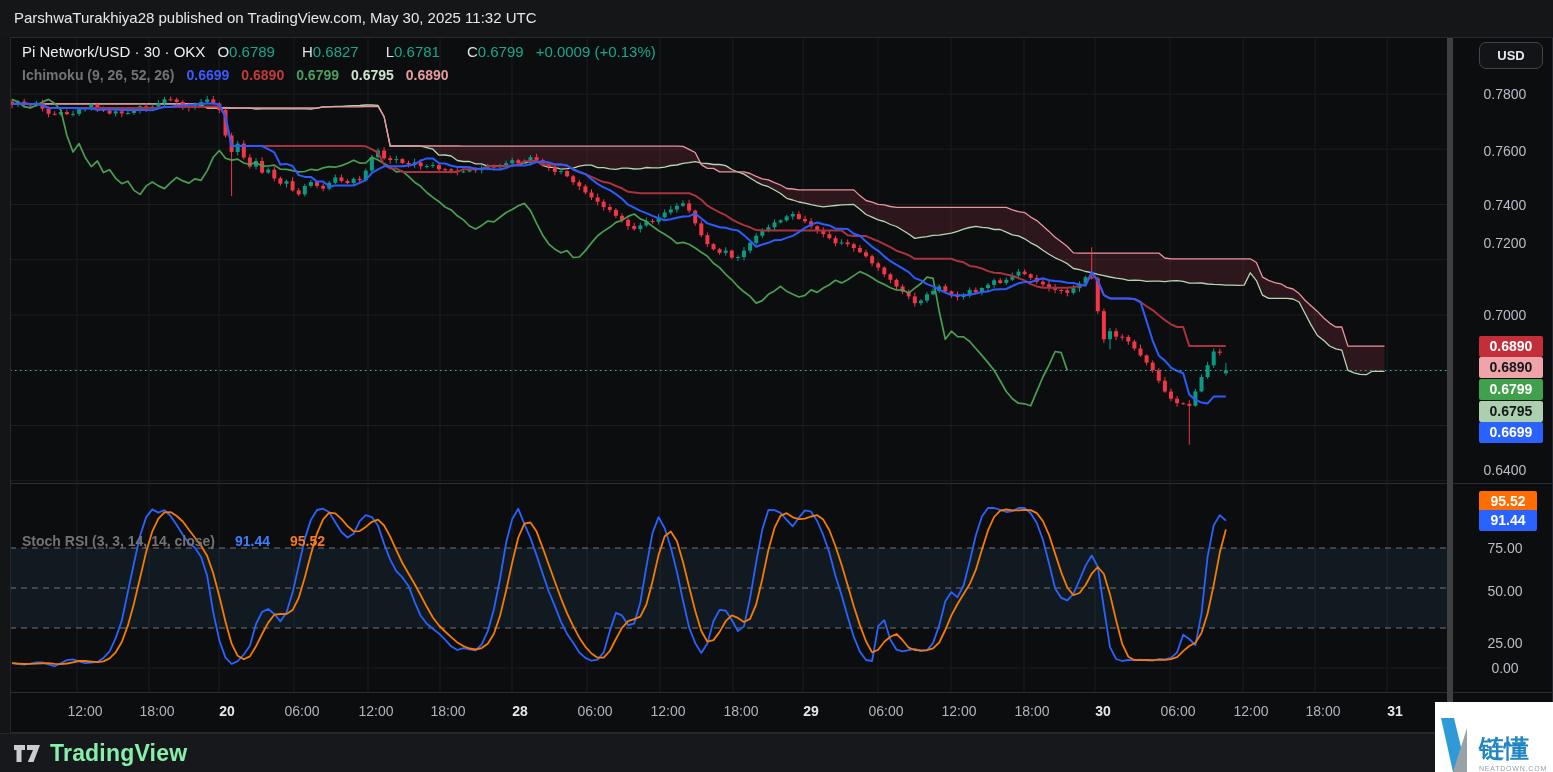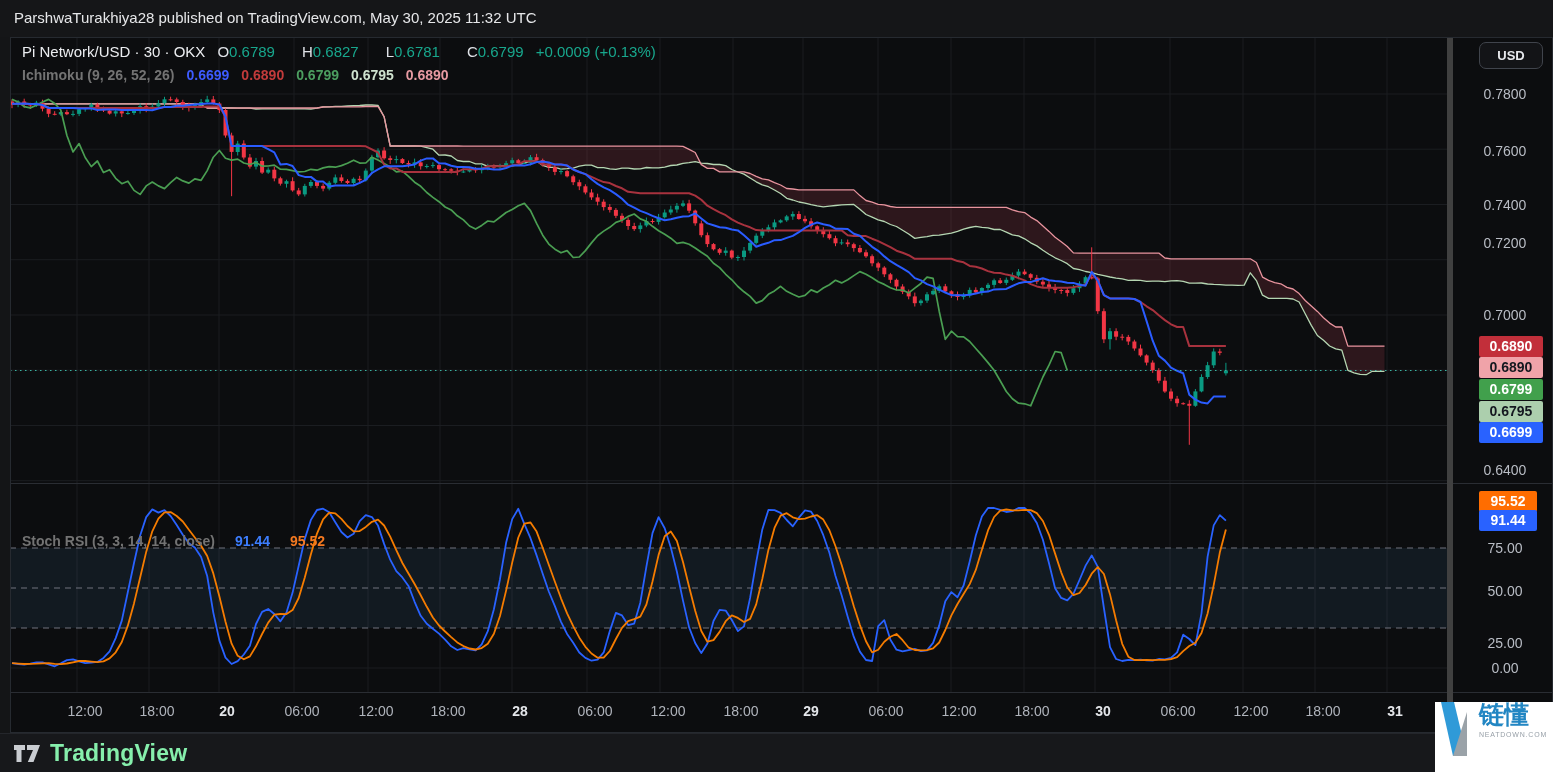--- a/index.html
+++ b/index.html
@@ -57,21 +57,21 @@
   }
   .badge.narrow{width:58px;}
   .footer{
     position:absolute;bottom:0;left:0;width:1553px;height:39px;
     background:#17181b;border-top:1px solid #24262b;box-sizing:border-box;
     display:flex;align-items:center;padding-left:14px;gap:9px;
   }
   .brand{color:#86efac;font-size:23px;font-weight:700;letter-spacing:0.2px;}
   .watermark{
     position:absolute;right:0;bottom:0;width:118px;height:70px;background:#ffffff;
-    display:flex;align-items:flex-start;justify-content:center;gap:8px;z-index:60;
+    display:flex;align-items:flex-end;justify-content:center;gap:8px;z-index:60;
   }
   .wm-cn{font-size:25px;font-weight:700;color:#2286c3;line-height:1;}
   .wm-site{font-size:7px;color:#98a0a8;letter-spacing:0.8px;margin-top:4px;}
 </style>
 </head>
 <body>
 
 <div class="attribution">
   <span>ParshwaTurakhiya28 published on TradingView.com, May 30, 2025 11:32 UTC</span>
 </div>

